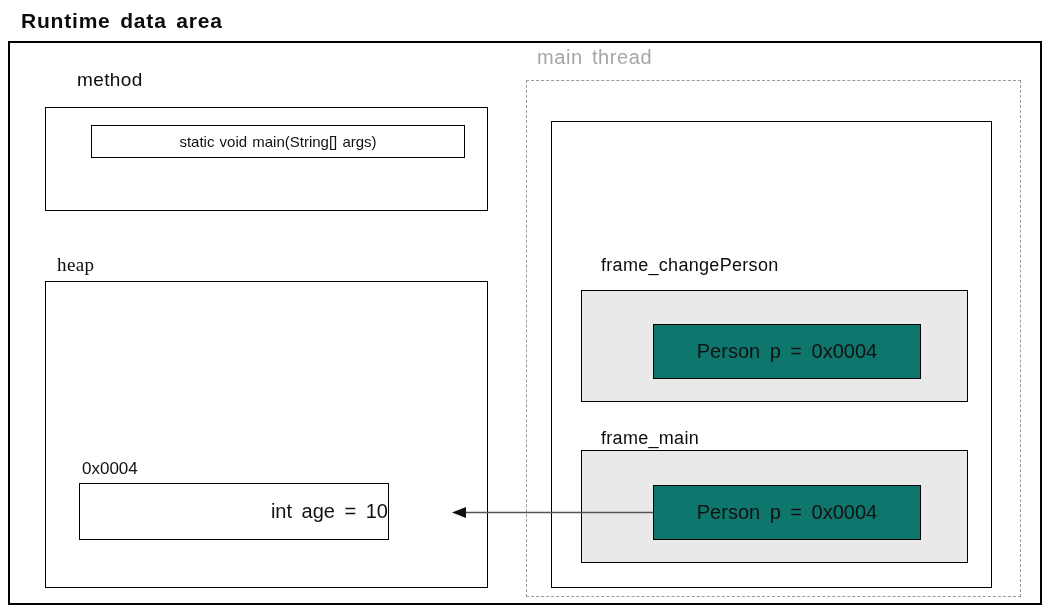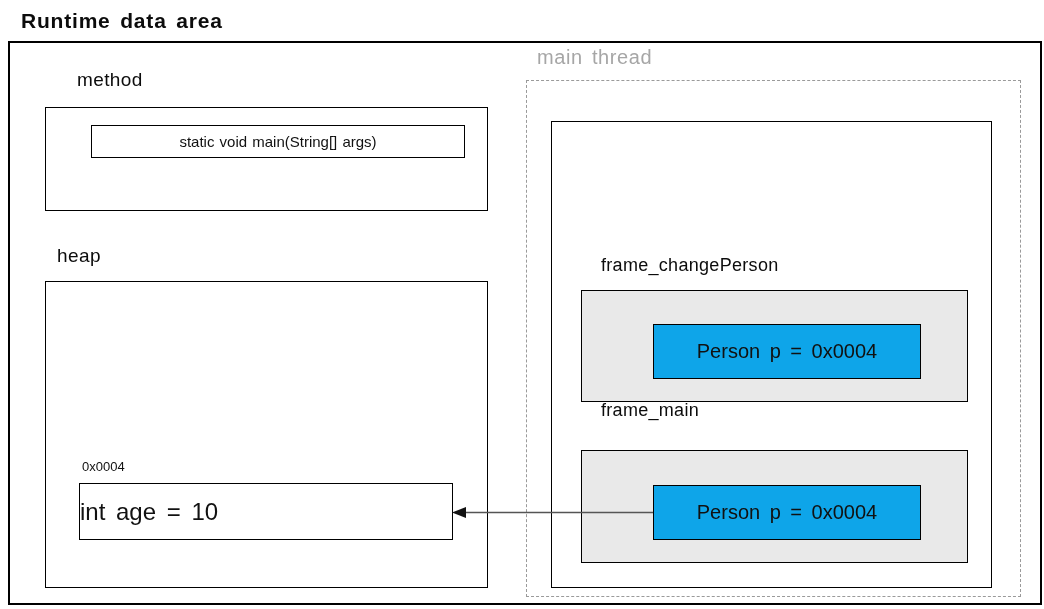--- a/index.html
+++ b/index.html
@@ -34,21 +34,21 @@
     background: #ffffff;
   }
 
   .section-label {
     font-size: 19px;
     font-weight: 500;
     letter-spacing: 0.4px;
     color: #0c0c0c;
   }
   .method-label { left: 57px; top: 69px; margin-left: 20px; }
-  .heap-label   { left: 57px; top: 245px; }
+  .heap-label   { left: 57px; top: 254px; font-family: Liberation Serif, serif; }
   .stack-label  { left: 557px; top: 100px; margin-top: 33px; }
 
   .thread-label {
     left: 537px; top: 46px;
     font-size: 20px;
     letter-spacing: 0.6px;
     word-spacing: 3px;
     color: #a6a6a6;
   }
 
@@ -73,31 +73,31 @@
   .method-entry-1 { top: 168px; }
 
   .heap-box {
     left: 45px; top: 281px;
     width: 443px; height: 307px;
     border: 1px solid #000000;
     background: #ffffff;
   }
   .heap-addr {
     left: 82px; top: 459px;
-    font-size: 13px;
+    font-size: 17px;
     color: #111111;
   }
   .heap-object-box {
     left: 79px; top: 483px;
-    width: 374px; height: 57px;
+    width: 310px; height: 57px;
     border: 1px solid #000000;
     background: #ffffff;
-    font-size: 24px;
+    font-size: 20px;
     line-height: 55px;
-    text-align: left;
+    text-align: right;
     word-spacing: 4px;
   }
 
   .thread-box {
     left: 526px; top: 80px;
     width: 495px; height: 517px;
     border: 1px dashed #9a9a9a;
     background: transparent;
   }
   .stack-box {
@@ -108,36 +108,36 @@
   }
 
   .frame-label {
     font-size: 18px;
     font-weight: 500;
     letter-spacing: 0.3px;
     color: #0c0c0c;
     margin-left: 12px;
   }
   .frame-cp-label   { left: 589px; top: 255px; }
-  .frame-main-label { left: 589px; top: 400px; }
+  .frame-main-label { left: 589px; top: 428px; }
 
   .frame-box {
     left: 581px;
     width: 387px; height: 112px;
     border: 1px solid #000000;
     background: #e9e9e9;
   }
   .frame-cp-box   { top: 290px; }
   .frame-main-box { top: 450px; height: 113px; }
 
   .var-box {
     left: 653px;
     width: 268px; height: 55px;
     border: 1px solid #000000;
-    background: #0ea5e9;
+    background: #0f766e;
     font-size: 20px;
     line-height: 53px;
     text-align: center;
     word-spacing: 4px;
   }
   .var-cp   { top: 324px; }
   .var-main { top: 485px; }
 
   .arrow-layer {
     left: 0; top: 0;

